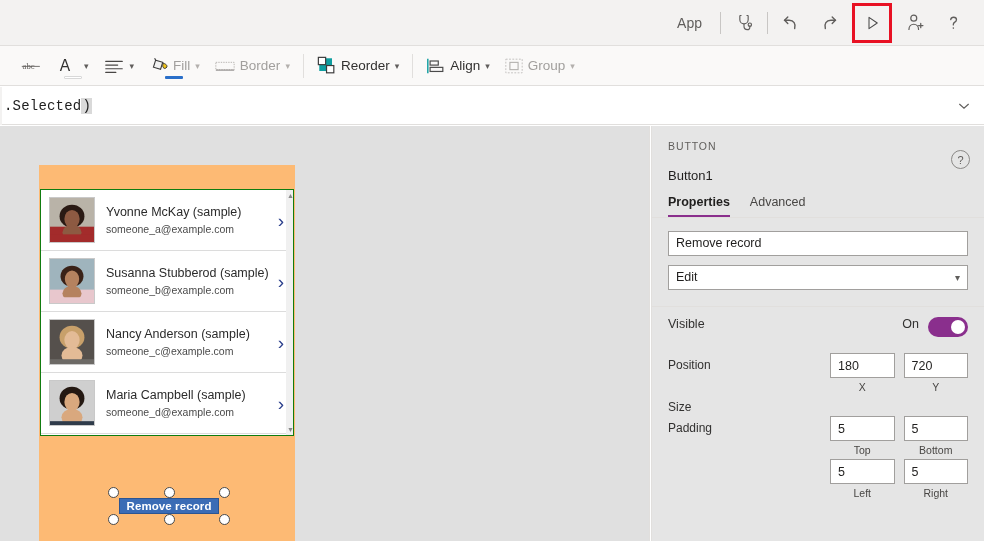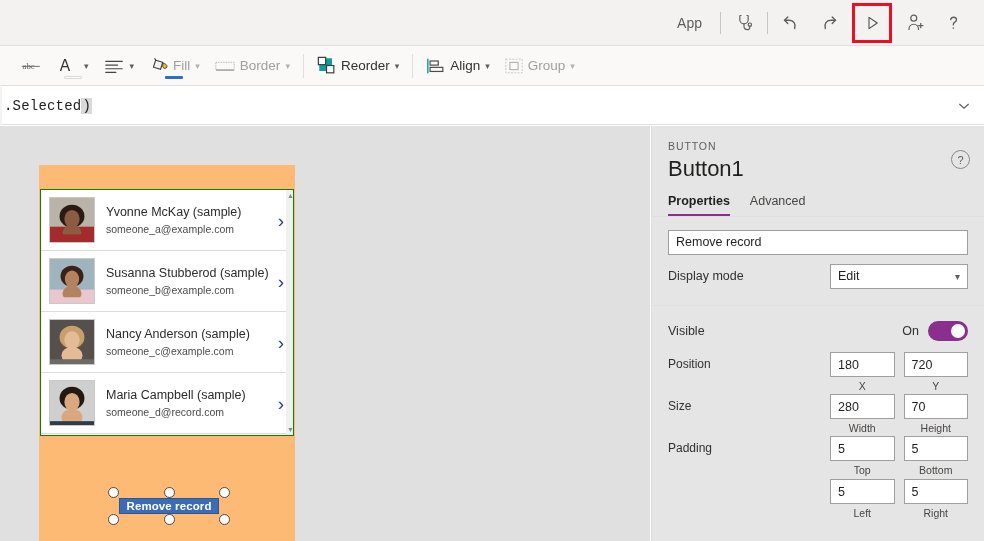--- a/index.html
+++ b/index.html
@@ -126,21 +126,21 @@
     background:#ffffff; border:1.3px solid #4a4a4a;
   }
 
   
   .panel {
     position:absolute; left:651px; top:126px; width:333px; height:462px;
     background:#e5e5e5; border-left:1px solid #e1dfdd;
   }
   .panel-head { position:relative; padding:14px 16px 0 16px; }
   .p-kind { font-size:10.5px; color:#605e5c; letter-spacing:0.9px; }
-  .p-title { font-size:22px; color:#201f1e; margin-top:4px; }
+  .p-title { font-size:13px; color:#201f1e; margin-top:16px; }
   .p-help {
     position:absolute; right:14px; top:24px;
     width:19px; height:19px; border-radius:50%; border:1.2px solid #8a8886;
     color:#605e5c; font-size:11px; display:flex; align-items:center; justify-content:center;
   }
   .p-tabs { display:flex; gap:20px; padding:12px 16px 0 16px; border-bottom:1px solid #e1dfdd; }
   .p-tab { font-size:12.5px; color:#484644; padding-bottom:8px; position:relative; }
   .p-tab.active { color:#201f1e; font-weight:bold; }
   .p-tab.active::after {
     content:""; position:absolute; left:0; right:0; bottom:0; height:2px; background:#8a2f8d;
@@ -148,21 +148,21 @@
   .p-section { padding:10px 16px 8px 16px; }
   .p-section.sep { border-top:1px solid #e1dfdd; margin-top:2px; }
   .p-row { display:flex; align-items:center; height:30px; margin-bottom:4px; }
   .p-label { flex:none; width:162px; font-size:12.5px; color:#323130; }
   .p-field {
     flex:1; height:25px; border:1px solid #a19f9d; background:#fff;
     display:flex; align-items:center; padding:0 7px; font-size:12.5px; color:#201f1e;
   }
   .p-field.select { justify-content:space-between; }
   .p-chev { font-size:10px; color:#605e5c; }
-  .toggle-row { display:flex; align-items:center; height:30px; margin-bottom:6px; }
+  .toggle-row { display:flex; align-items:flex-start; height:30px; margin-bottom:6px; }
   .toggle-spacer { flex:1; }
   .toggle-label { font-size:12.5px; color:#323130; margin-right:9px; }
   .toggle {
     width:40px; height:20px; border-radius:10px; background:#8a2f8d; position:relative;
   }
   .toggle-knob {
     position:absolute; right:3px; top:3px; width:14px; height:14px;
     border-radius:50%; background:#fff;
   }
   .pair-row { display:flex; gap:9px; }
@@ -413,21 +413,21 @@
             <svg viewBox="0 0 46 46" preserveAspectRatio="xMidYMid slice">
               <rect width="46" height="46" fill="#cfcfcf"></rect>
               <ellipse cx="23" cy="18" rx="13" ry="12" fill="#241812"></ellipse>
               <ellipse cx="23" cy="22" rx="8" ry="9.5" fill="#d9a87e"></ellipse>
               <ellipse cx="23" cy="38" rx="11" ry="9" fill="#d9a87e"></ellipse>
               <rect x="0" y="42" width="46" height="4" fill="#2f3b4a"></rect>
             </svg>
           </div>
           <div class="g-text">
             <div class="g-name">Maria Campbell (sample)</div>
-            <div class="g-mail">someone_d@record.com</div>
+            <div class="g-mail">someone_d@example.com</div>
           </div>
           <div class="g-chev">›</div>
         </div>
 
         <div class="g-scroll">
           <span class="g-scroll-arrow" style="top:2px;">▲</span>
           <span class="g-scroll-arrow" style="bottom:2px;">▼</span>
         </div>
       </div>
 
@@ -457,21 +457,20 @@
     <div class="p-tabs">
       <div class="p-tab active">Properties</div>
       <div class="p-tab">Advanced</div>
     </div>
 
     <div class="p-section">
       <div class="p-row">
         <div class="p-field">Remove record</div>
       </div>
       <div class="p-row">
-        <div class="p-label">Display mode</div>
         <div class="p-field select">
           <span>Edit</span>
           <span class="p-chev">▾</span>
         </div>
       </div>
     </div>
 
     <div class="p-section sep">
 
       <div class="toggle-row">
@@ -494,32 +493,20 @@
             <div class="pair-col">
               <div class="pair-input">720</div>
               <div class="pair-cap">Y</div>
             </div>
           </div>
         </div>
       </div>
 
       <div class="grid-row">
         <div class="grid-label">Size</div>
-        <div class="grid-fields">
-          <div class="pair-row">
-            <div class="pair-col">
-              <div class="pair-input">280</div>
-              <div class="pair-cap">Width</div>
-            </div>
-            <div class="pair-col">
-              <div class="pair-input">70</div>
-              <div class="pair-cap">Height</div>
-            </div>
-          </div>
-        </div>
       </div>
 
       <div class="grid-row">
         <div class="grid-label">Padding</div>
         <div class="grid-fields">
           <div class="pair-row">
             <div class="pair-col">
               <div class="pair-input">5</div>
               <div class="pair-cap">Top</div>
             </div>

